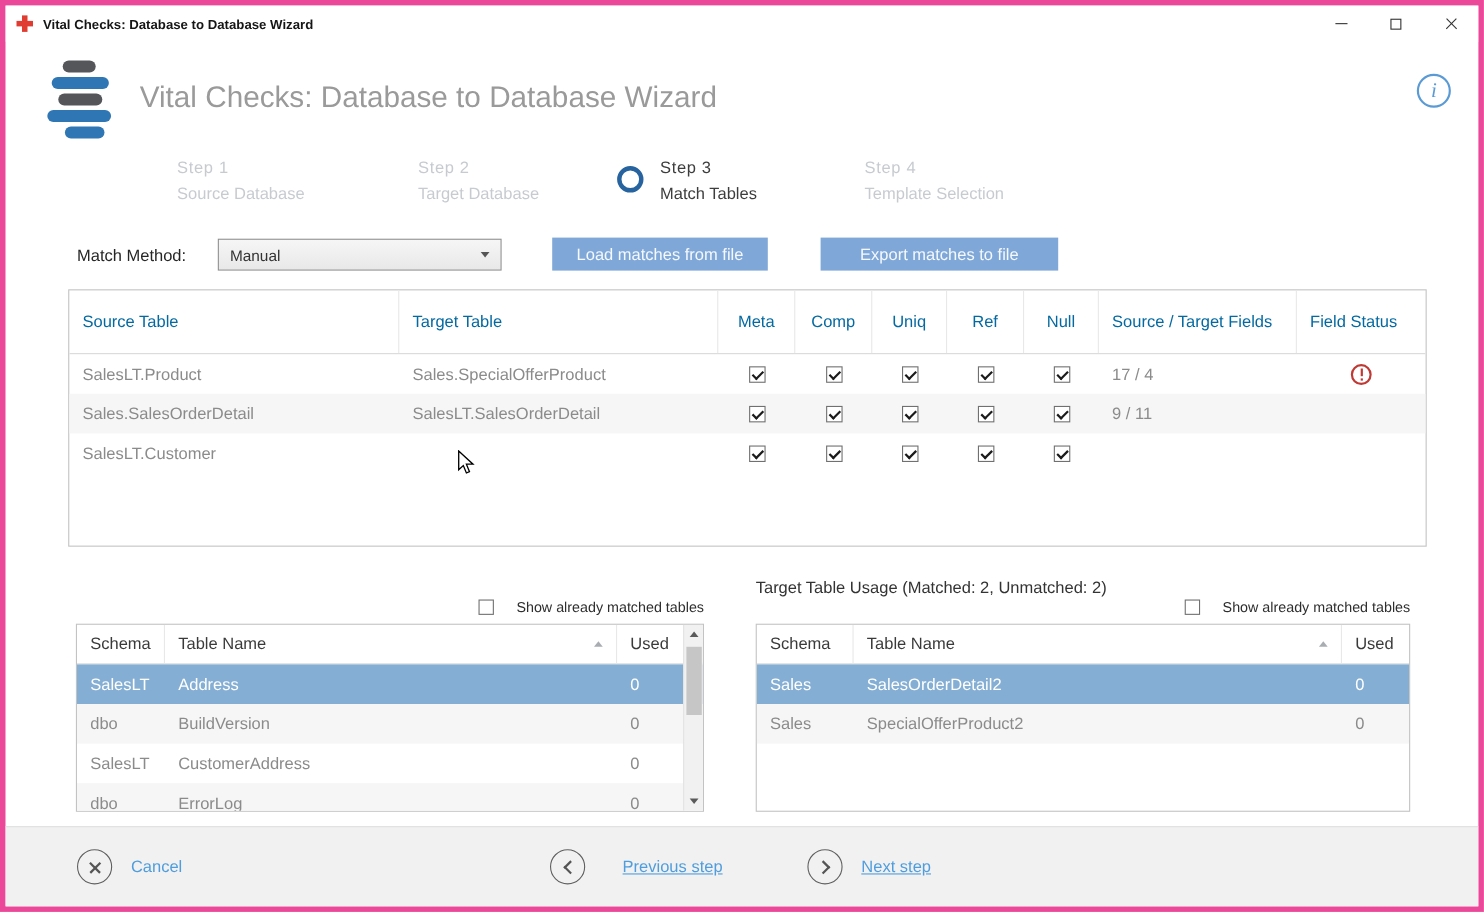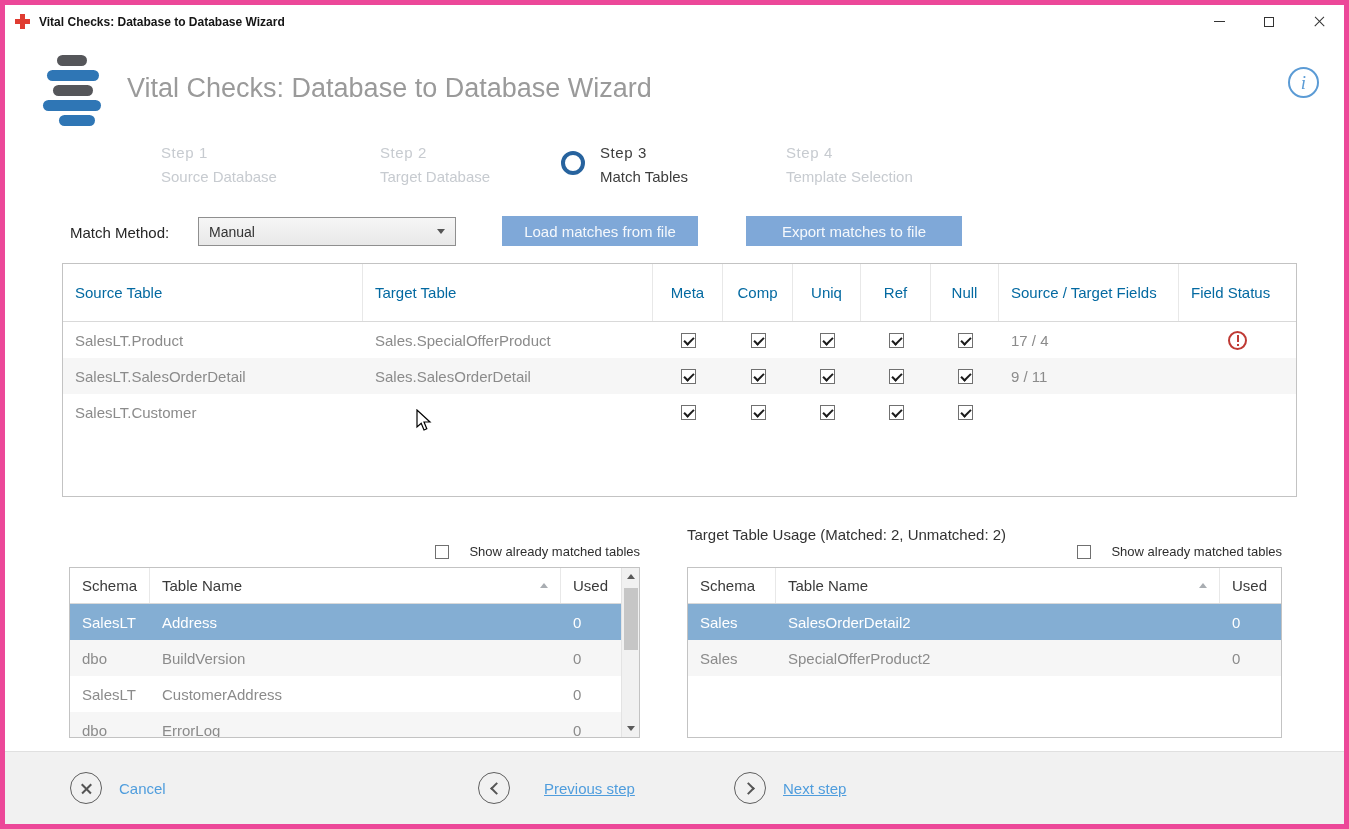--- a/index.html
+++ b/index.html
@@ -108,21 +108,21 @@
   .sb-arrow { position:absolute; left:0; width:18px; height:17px; display:flex; align-items:center; justify-content:center; }
   .sb-up { top:0; } .sb-down { bottom:0; }
   .tri-up { width:0; height:0; border-left:4px solid transparent; border-right:4px solid transparent; border-bottom:5px solid #5a5a5a; }
   .tri-down { width:0; height:0; border-left:4px solid transparent; border-right:4px solid transparent; border-top:5px solid #5a5a5a; }
   .sb-thumb { position:absolute; left:2px; top:20px; width:14px; height:62px; background:#c6c6c6; }
 
   
   .footer { position:absolute; left:0; right:0; bottom:0; height:73px; background:#f1f1f1; border-top:1px solid #e0e0e0; }
   .footer-item { position:absolute; top:50%; transform:translateY(-50%); display:flex; align-items:center;
                  gap:17px; font-size:15px; color:#4f9ddd; cursor:default; }
-  .fi-cancel { left:65px; } .fi-prev { left:473px;gap:34px; } .fi-next { left:729px; }
+  .fi-cancel { left:65px; } .fi-prev { left:495px;gap:34px; } .fi-next { left:729px; }
   .circle-btn { width:32px; height:32px; border-radius:50%; border:1.5px solid #5f5f5f;
                 display:flex; align-items:center; justify-content:center; background:transparent; }
   .x-mark { position:relative; width:13px; height:13px; }
   .x-mark::before, .x-mark::after { content:""; position:absolute; left:0; top:6px; width:13px; height:1.5px; background:#555; }
   .x-mark::before { transform:rotate(45deg); } .x-mark::after { transform:rotate(-45deg); }
   .chev { width:9px; height:9px; border:solid #555; border-width:0 0 2px 2px; }
   .chev-l { transform:rotate(45deg); margin-left:4px; }
   .chev-r { transform:rotate(225deg); margin-right:4px; }
   .link-underline { text-decoration:underline; }
 
@@ -217,22 +217,22 @@
       <div class="cell center">
           <input type="checkbox" class="cb" checked="true" style="">
         </div>
       <div class="cell">17 / 4</div>
       <div class="cell center">
           <span class="err"></span>
         </div>
     </div>
 
     <div class="mt-grid mt-row alt">
+      <div class="cell">Sales.SalesOrderDetail</div>
       <div class="cell">SalesLT.SalesOrderDetail</div>
-      <div class="cell">Sales.SalesOrderDetail</div>
       <div class="cell center">
           <input type="checkbox" class="cb" checked="true" style="">
         </div>
       <div class="cell center">
           <input type="checkbox" class="cb" checked="true" style="">
         </div>
       <div class="cell center">
           <input type="checkbox" class="cb" checked="true" style="">
         </div>
       <div class="cell center">

